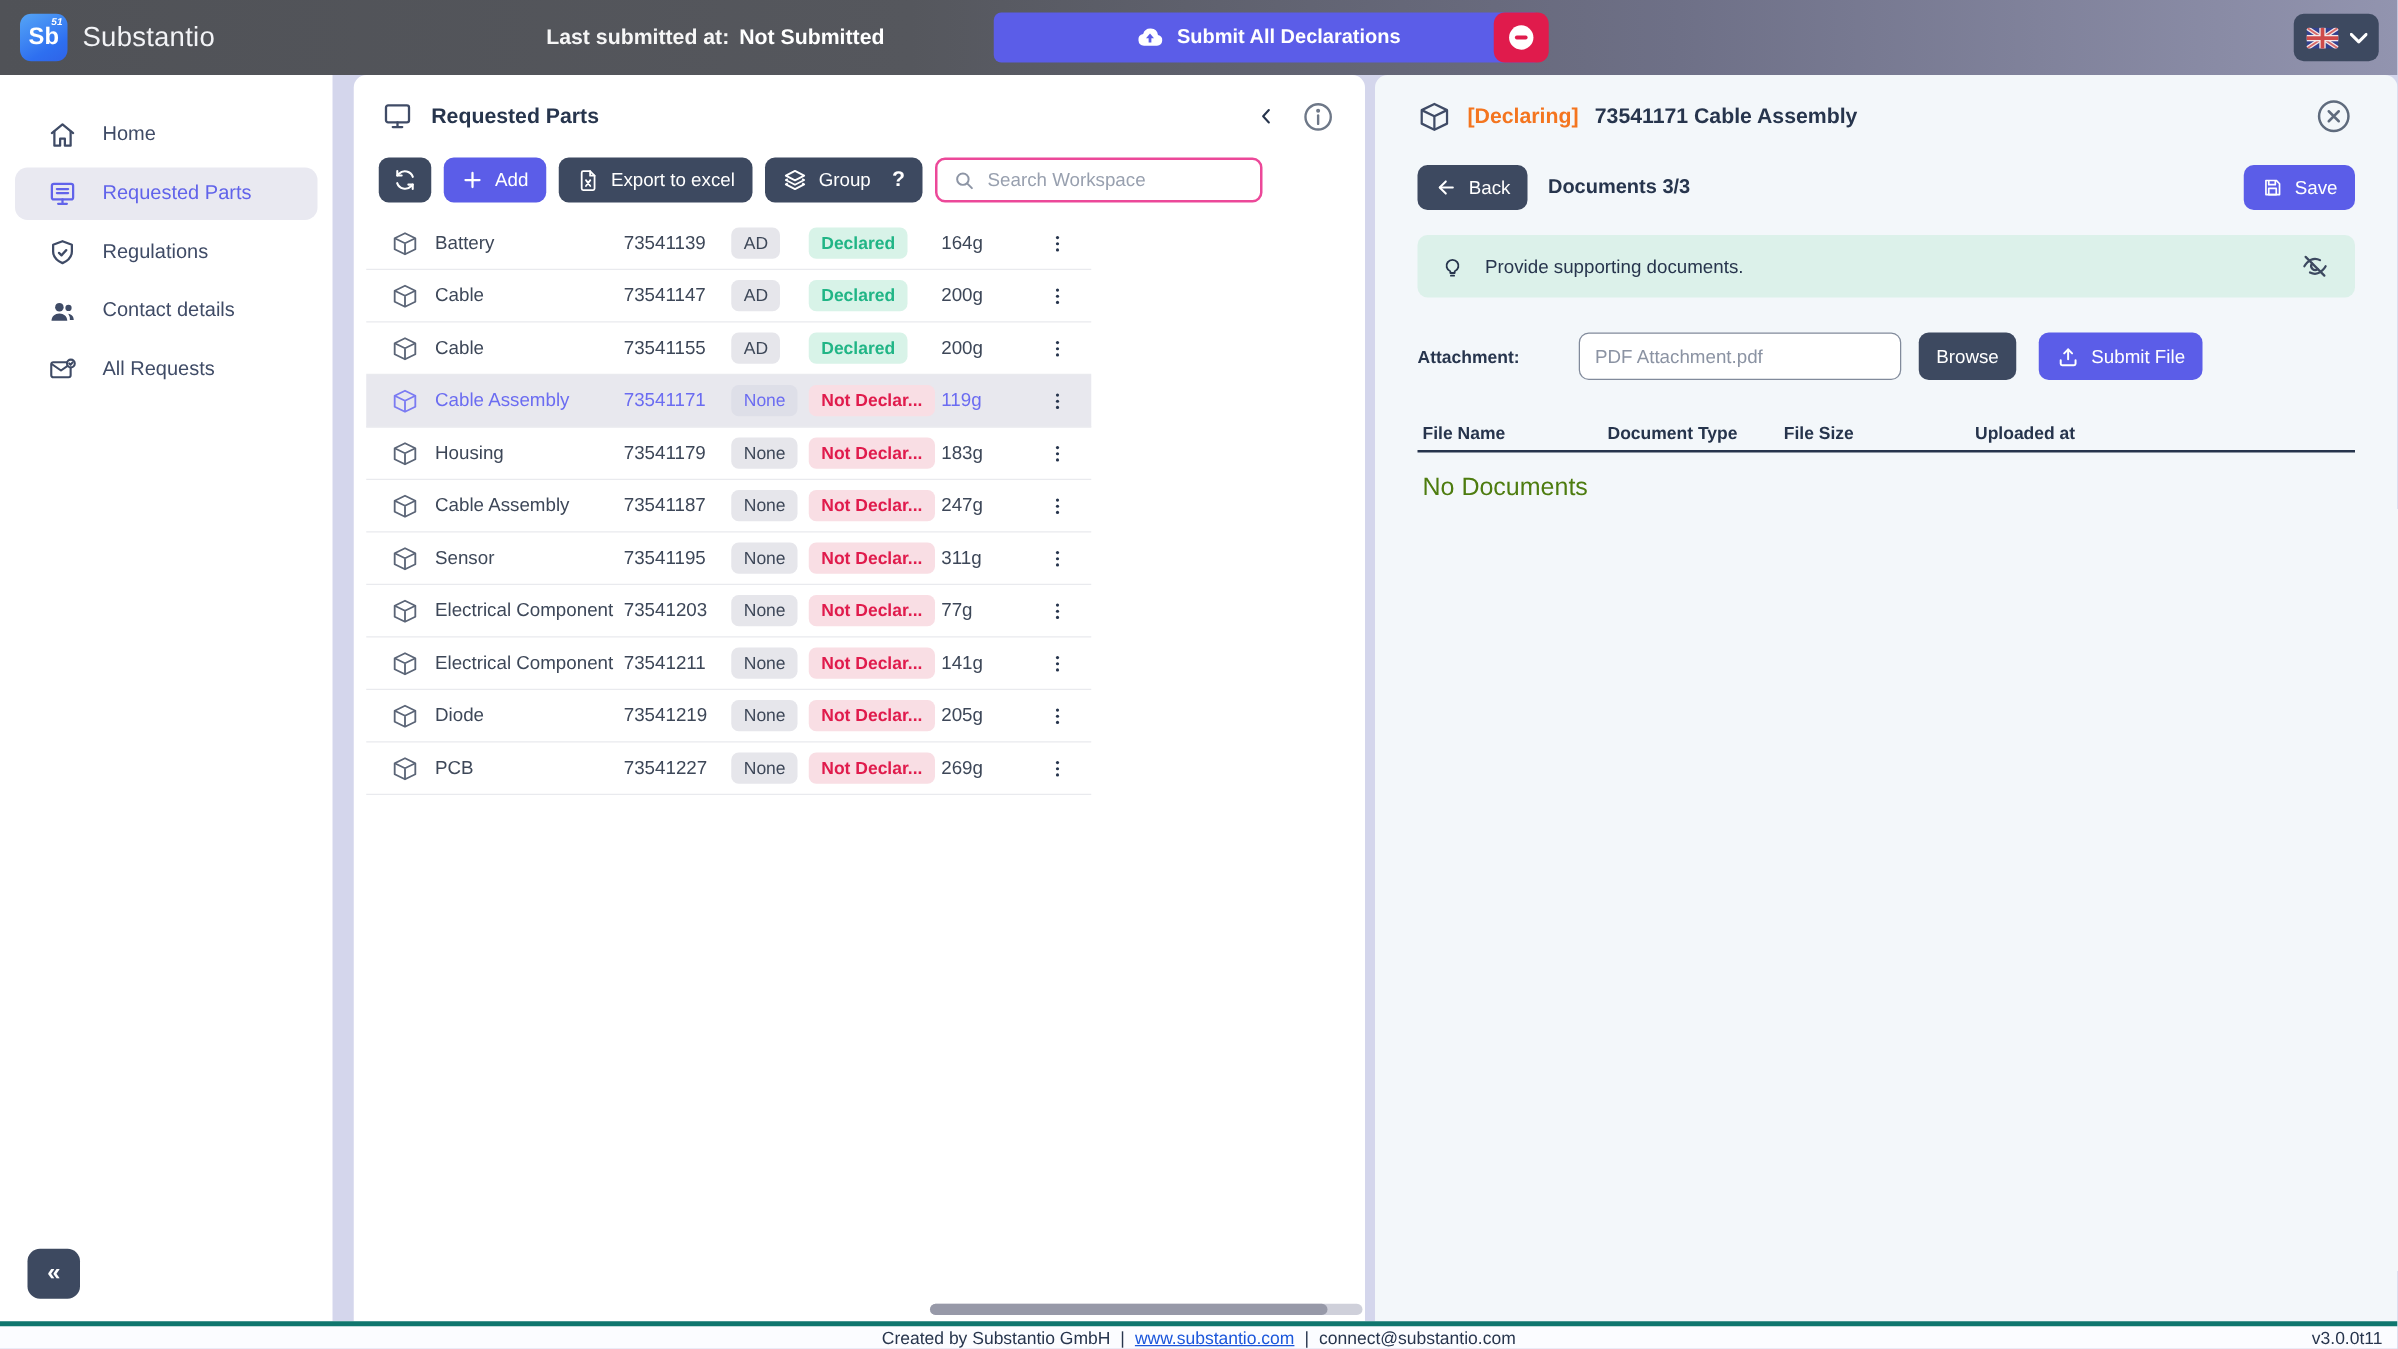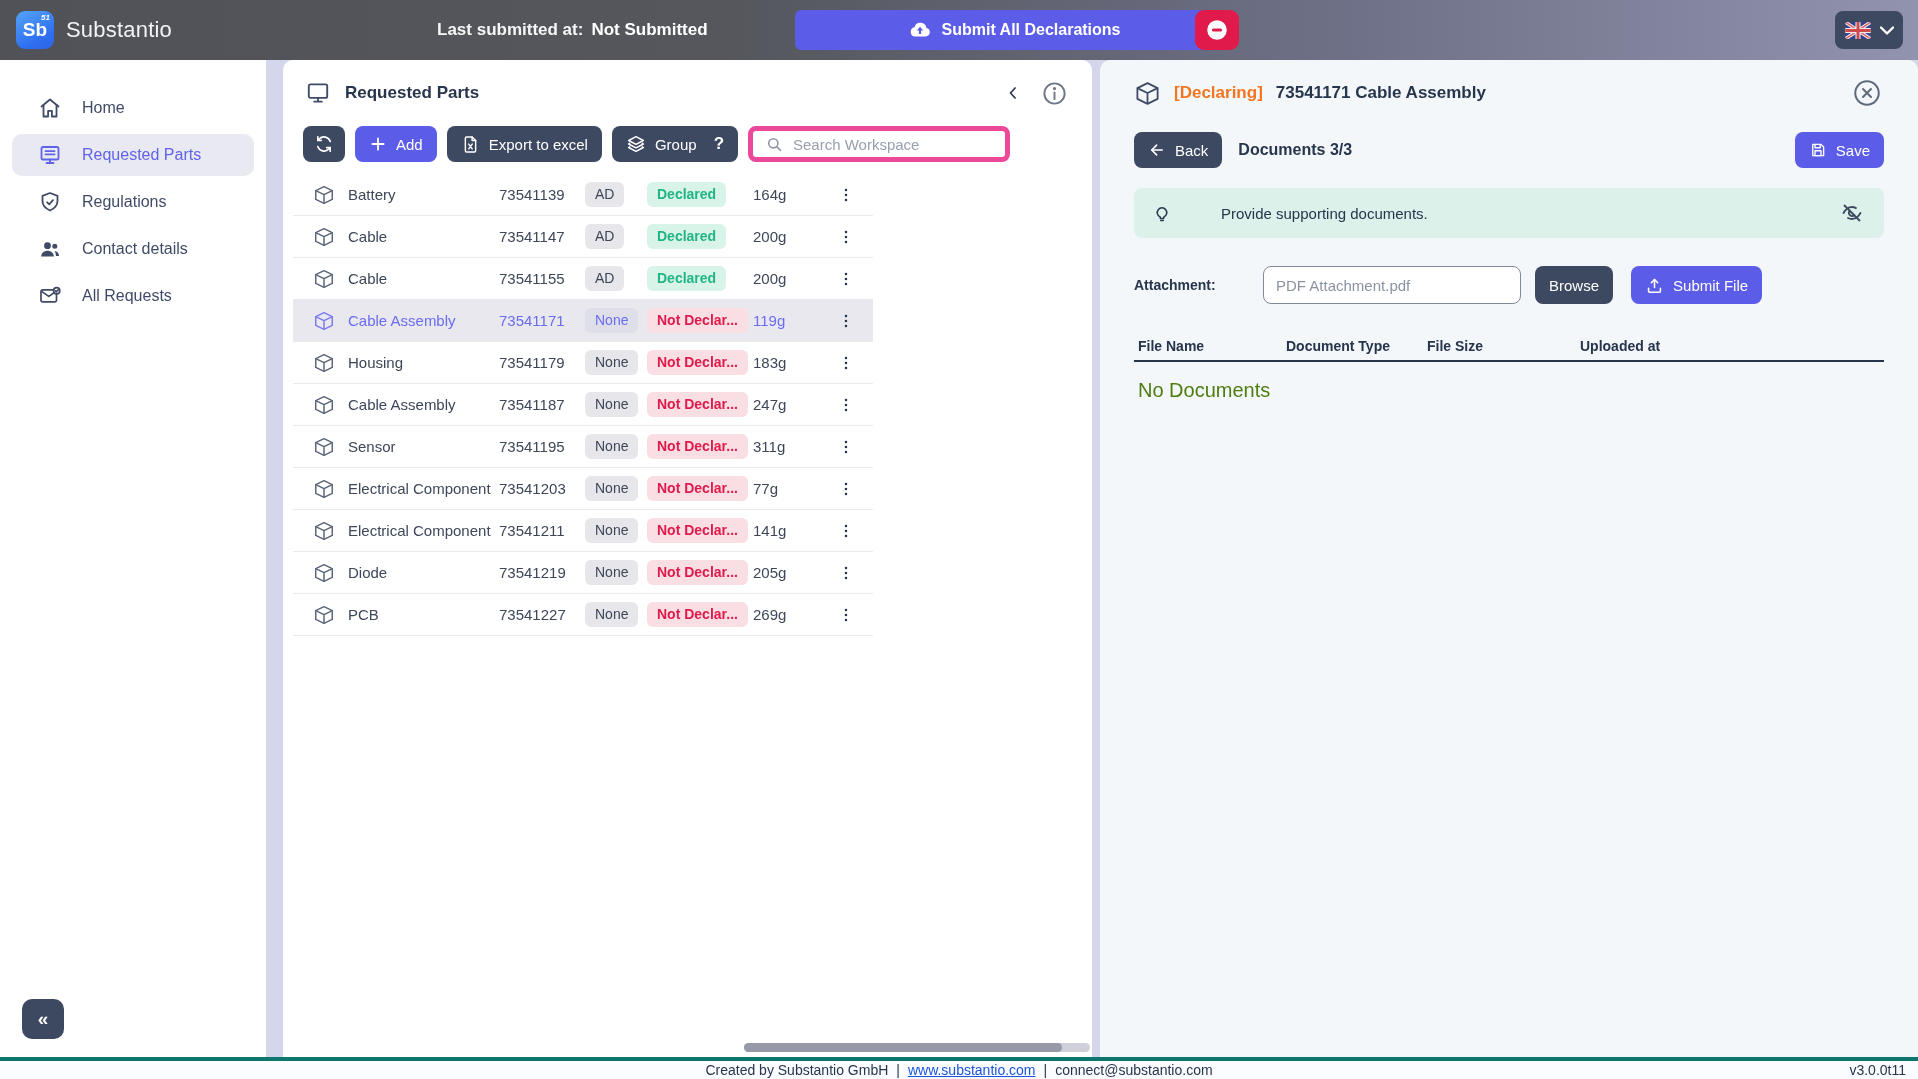--- a/index.html
+++ b/index.html
@@ -56,21 +56,21 @@
   .spacer { flex:1; }
   .icon-btn { display:flex; align-items:center; justify-content:center; padding:2px; }
 
   .toolbar { display:flex; align-items:center; gap:10px; padding:0 20px 12px; }
   .btn { height:36px; border-radius:8px; font-size:15px; display:inline-flex; align-items:center; gap:9px;
     padding:0 14px; font-weight:500; }
   .btn-dark { background:#3d4960; color:#fff; }
   .btn-primary { background:#5b5de8; color:#fff; }
   .btn-square { width:42px; padding:0; justify-content:center; }
   .group-q { font-weight:bold; font-size:17px; margin-left:8px; }
-  .search-box { width:262px; height:36px; border:5px solid #ec4899; border-radius:8px; background:#fff;
+  .search-box { width:262px; height:36px; border:2px solid #ec4899; border-radius:8px; background:#fff;
     display:flex; align-items:center; gap:9px; padding:0 12px; }
   .search-box input { border:none; outline:none; flex:1; font-size:15px; color:#3f4b66; font-family:inherit; background:transparent; }
   .search-box input::placeholder { color:#98a0af; }
 
   .table { width:580px; margin-left:10px; }
   .tgrid { display:grid; grid-template-columns:186px 86px 62px 106px 66px 1fr; align-items:center;
     padding:0 14px 0 20px; }
   .thead { height:36px; border-bottom:2px solid #26344c; font-size:14px; font-weight:bold; color:#26344c; }
   .trow { height:42px; border-bottom:1px solid #e9eaee; font-size:15px; color:#3d4758; }
   .trow.selected { background:#e8e8ee; }
@@ -90,21 +90,21 @@
 
   
   .detail { flex:1; background:#f3f7fa; border-radius:10px 10px 0 0; display:flex; flex-direction:column; }
   .detail-header { height:66px; flex:0 0 66px; display:flex; align-items:center; padding:0 34px; gap:13px; }
   .decl-prefix { color:#f4751f; font-size:17px; font-weight:bold; }
   .detail-title { color:#27354d; font-size:17px; font-weight:bold; }
   .detail-toolbar { display:flex; align-items:center; gap:16px; padding:6px 34px 20px; }
   .docs-count { font-size:16px; font-weight:bold; color:#27354d; }
   .hint { margin:0 34px; height:50px; flex:0 0 50px; background:#dcf1ea; border-radius:8px;
     display:flex; align-items:center; gap:16px; padding:0 18px; }
-  .hint-text { font-size:15px; color:#27354d;margin-left:33px; }
+  .hint-text { font-size:15px; color:#27354d; }
   .attach-row { display:flex; align-items:center; padding:28px 34px 0; }
   .attach-label { font-size:14px; font-weight:bold; color:#27354d; width:129px; }
   .attach-input { width:258px; height:38px; border:1px solid #818a9b; border-radius:8px; background:#fff;
     padding:0 12px; font-size:15px; color:#3f4b66; outline:none; font-family:inherit; }
   .attach-input::placeholder { color:#8b93a3; }
   .attach-row .btn-dark { margin-left:14px; height:38px; }
   .attach-row .btn-primary { margin-left:18px; height:38px; }
   .doc-table { margin:28px 34px 0; }
   .doc-head { display:grid; grid-template-columns:148px 141px 153px 1fr; padding:0 0 0 4px; height:30px;
     align-items:center; font-size:14px; font-weight:bold; color:#26344c; border-bottom:2px solid #26344c; }

